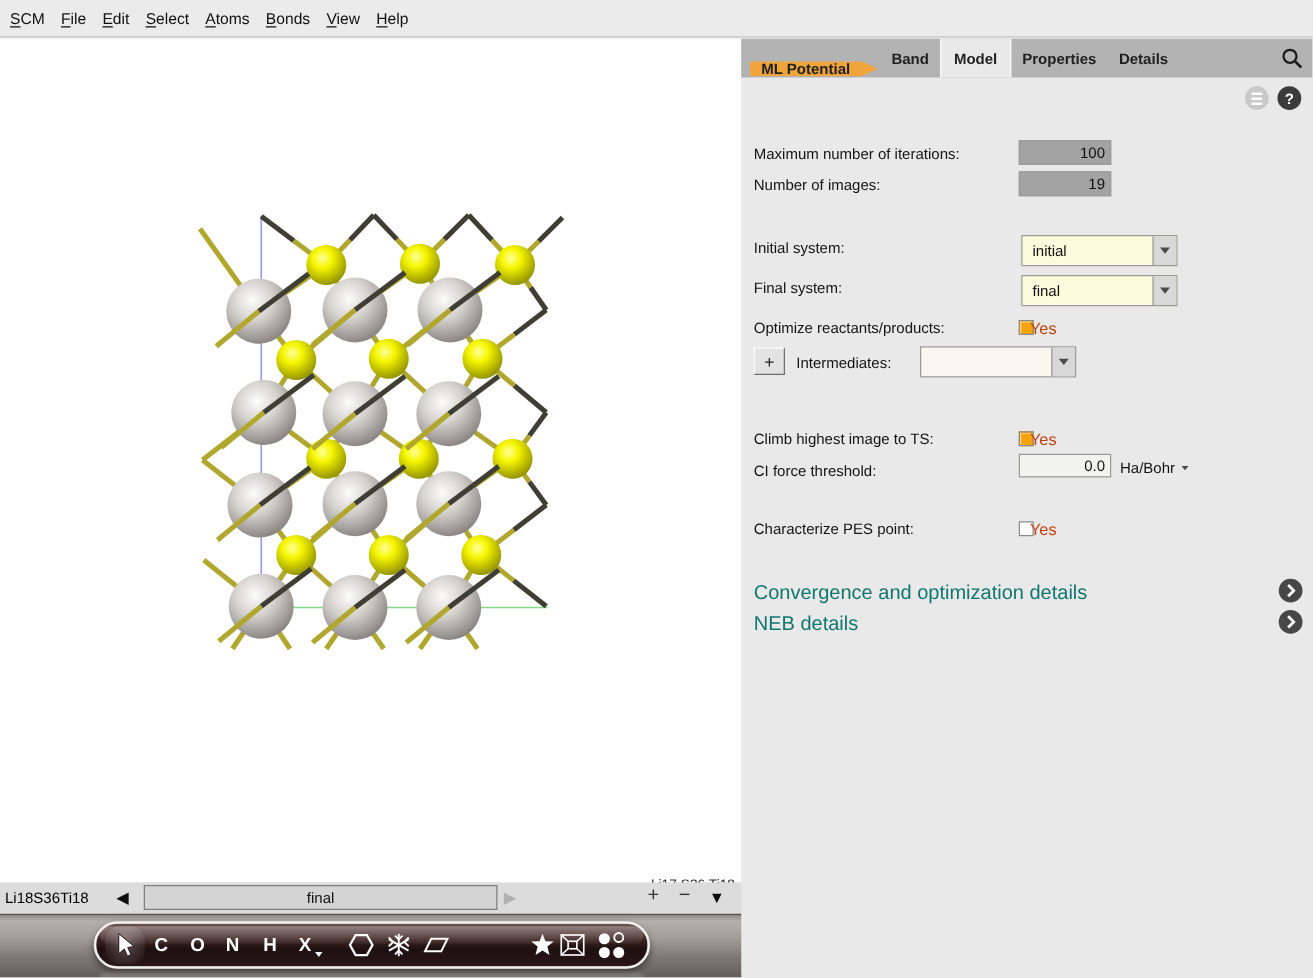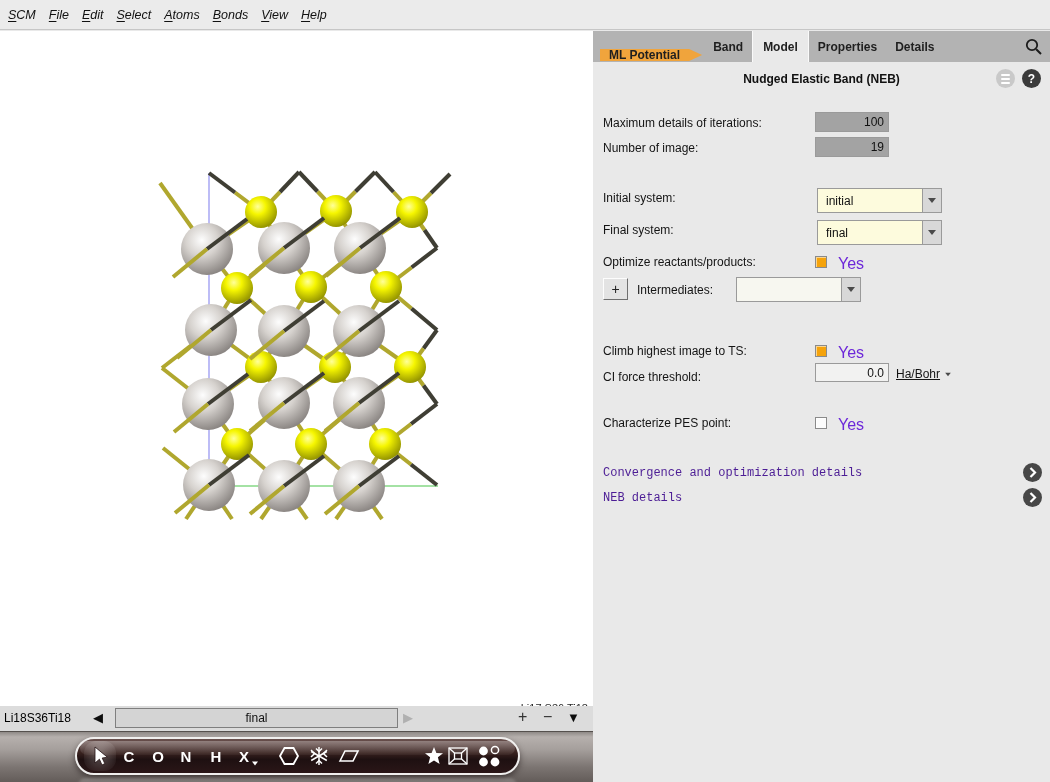--- a/index.html
+++ b/index.html
@@ -1,21 +1,21 @@
 <!DOCTYPE html>
 <html><head>
 <meta charset="utf-8">
 <style>
   * { margin:0; padding:0; box-sizing:border-box; }
   html,body { width:1050px; height:782px; }
   body { font-family:"Liberation Sans","DejaVu Sans",sans-serif; font-size:12px; color:#1a1a1a; background:#e9e9e9; position:relative; overflow:hidden; }
 
   
   .menubar { position:absolute; left:0; top:0; width:1050px; height:30px; background:#ebebeb; border-bottom:1px solid #c6c6c6; display:flex; align-items:center; padding-left:8px; z-index:5; }
-  .menu-item { padding:0 10px 0 0; margin-right:3px; font-size:12.5px; color:#111; cursor:default;font-style:italic; }
+  .menu-item { padding:0 10px 0 0; margin-right:3px; font-size:12.5px; color:#111; cursor:default; }
   .menu-item u { text-underline-offset:2px; }
 
   
   .viewer { position:absolute; left:0; top:31px; width:593px; height:675px; background:#ffffff; }
   .formula { position:absolute; right:5px; top:648px; font-size:11px; color:#2a2a2a;margin-top:23px; }
 
   
   .panel { position:absolute; left:593px; top:31px; width:457px; height:751px; background:#e9e9e9; }
   .tabstrip { position:absolute; left:0; top:0; width:457px; height:31px; background:#b3b3b3; display:flex; align-items:stretch; }
   .tab { display:flex; align-items:center; font-weight:bold; font-size:12px; color:#1f1f1f; padding:0 9px; cursor:default; }
@@ -34,27 +34,27 @@
   .tinput { position:absolute; left:222px; width:74px; height:20px; border:1px solid #9a9a9a; background:#a3a3a3; font-family:inherit; font-size:12px; text-align:right; padding-right:4px; color:#111; }
   .tinput.gray { background:#f2f2f1; }
   .combo { position:absolute; left:224px; width:125px; height:25px; border:1px solid #9a9a9a; display:flex; background:#fdfbdd; cursor:pointer; }
   .combo .val { flex:1; font-size:12px; padding:5px 0 0 8px; color:#111; overflow:hidden; }
   .combo .btn { width:19px; background:#d8d8d8; border-left:1px solid #9a9a9a; display:flex; align-items:center; justify-content:center; }
   .caret { width:0; height:0; border-left:4px solid transparent; border-right:4px solid transparent; border-top:5px solid #4a4a4a; }
   .combo.empty { background:#f7f7f0; }
 
   .checkbox { position:absolute; left:222px; width:12px; height:12px; border:1px solid #8a8a8a; background:#fcfcfc; box-shadow:inset 1px 1px 0 rgba(255,255,255,.9); cursor:pointer; }
   .checkbox.checked { background:#f5a30b; box-shadow:inset 1px 1px 0 rgba(255,255,255,.55); }
-  .yes-label { position:absolute; left:245px; font-size:16px; color:#6d28d9; }
+  .yes-label { position:absolute; left:231px; font-size:13px; color:#c2410c; }
 
   .plus-btn { position:absolute; left:10px; width:25px; height:22px; background:#e3e3e3; border:1px solid; border-color:#fdfdfd #6f6f6f #6f6f6f #fdfdfd; font-size:14px; text-align:center; line-height:19px; color:#222; cursor:pointer; }
-  .unit { position:absolute; left:303px; font-size:12px; color:#141414; display:flex; align-items:center; gap:4px; cursor:pointer;text-decoration:underline; }
+  .unit { position:absolute; left:303px; font-size:12px; color:#141414; display:flex; align-items:center; gap:4px; cursor:pointer; }
   .unit .caret { transform:scale(.7); }
 
-  .detail-link { position:absolute; left:10px; font-size:12px; color:#4c1d95; cursor:pointer;font-family:Liberation Mono, monospace; }
+  .detail-link { position:absolute; left:10px; font-size:16px; color:#0f766e; cursor:pointer; }
   .chev-circle { position:absolute; left:430px; width:19px; height:19px; border-radius:50%; background:#474747; display:flex; align-items:center; justify-content:center; cursor:pointer; }
 
   
   .statusbar { position:absolute; left:0; top:706px; width:593px; height:25px; background:#dcdcdc; }
   .sys-label { position:absolute; left:4px; top:5px; font-size:12px; color:#000000; }
   .arrow-prev { position:absolute; left:93px; top:4px; font-size:13px; color:#0d0d0d; cursor:pointer; }
   .frame-track { position:absolute; left:115px; top:2px; width:283px; height:20px; background:#d4d4d4; border:1px solid #7f7f7f; text-align:center; line-height:18px; font-size:12px; color:#111; cursor:pointer; }
   .arrow-next { position:absolute; left:403px; top:4px; font-size:13px; color:#b0b0b0; cursor:pointer; }
   .sb-plus { position:absolute; left:518px; top:2px; font-size:16px; color:#333; cursor:pointer; }
   .sb-minus { position:absolute; left:543px; top:2px; font-size:16px; color:#333; cursor:pointer; }
@@ -244,32 +244,31 @@
       </div>
     </div>
   <div class="search-btn">
     <svg width="20" height="20" viewBox="0 0 20 20">
       <circle cx="8" cy="8" r="5.2" fill="none" stroke="#1c1c1c" stroke-width="1.8"></circle>
       <line x1="12.2" y1="12.2" x2="17" y2="17" stroke="#1c1c1c" stroke-width="2"></line>
     </svg>
   </div>
 
   <div class="panel-content">
-    <div class="panel-title">Nudged Elastic Band (NEB)</div>
     <div class="round-icon icon-ham">
         <i></i>
         <i></i>
         <i></i>
       </div>
     <div class="round-icon icon-help">?</div>
 
-    <div class="flabel" style="top:54px">Maximum details of iterations:</div>
+    <div class="flabel" style="top:54px">Maximum number of iterations:</div>
     <input class="tinput" style="top: 50px;" value="100">
 
-    <div class="flabel" style="top:79px">Number of image:</div>
+    <div class="flabel" style="top:79px">Number of images:</div>
     <input class="tinput" style="top: 75px;" value="19">
 
     <div class="flabel" style="top:129px">Initial system:</div>
     <div class="combo" style="top:126px">
       <span class="val">initial</span>
       <span class="btn">
           <span class="caret"></span>
         </span>
     </div>
 

